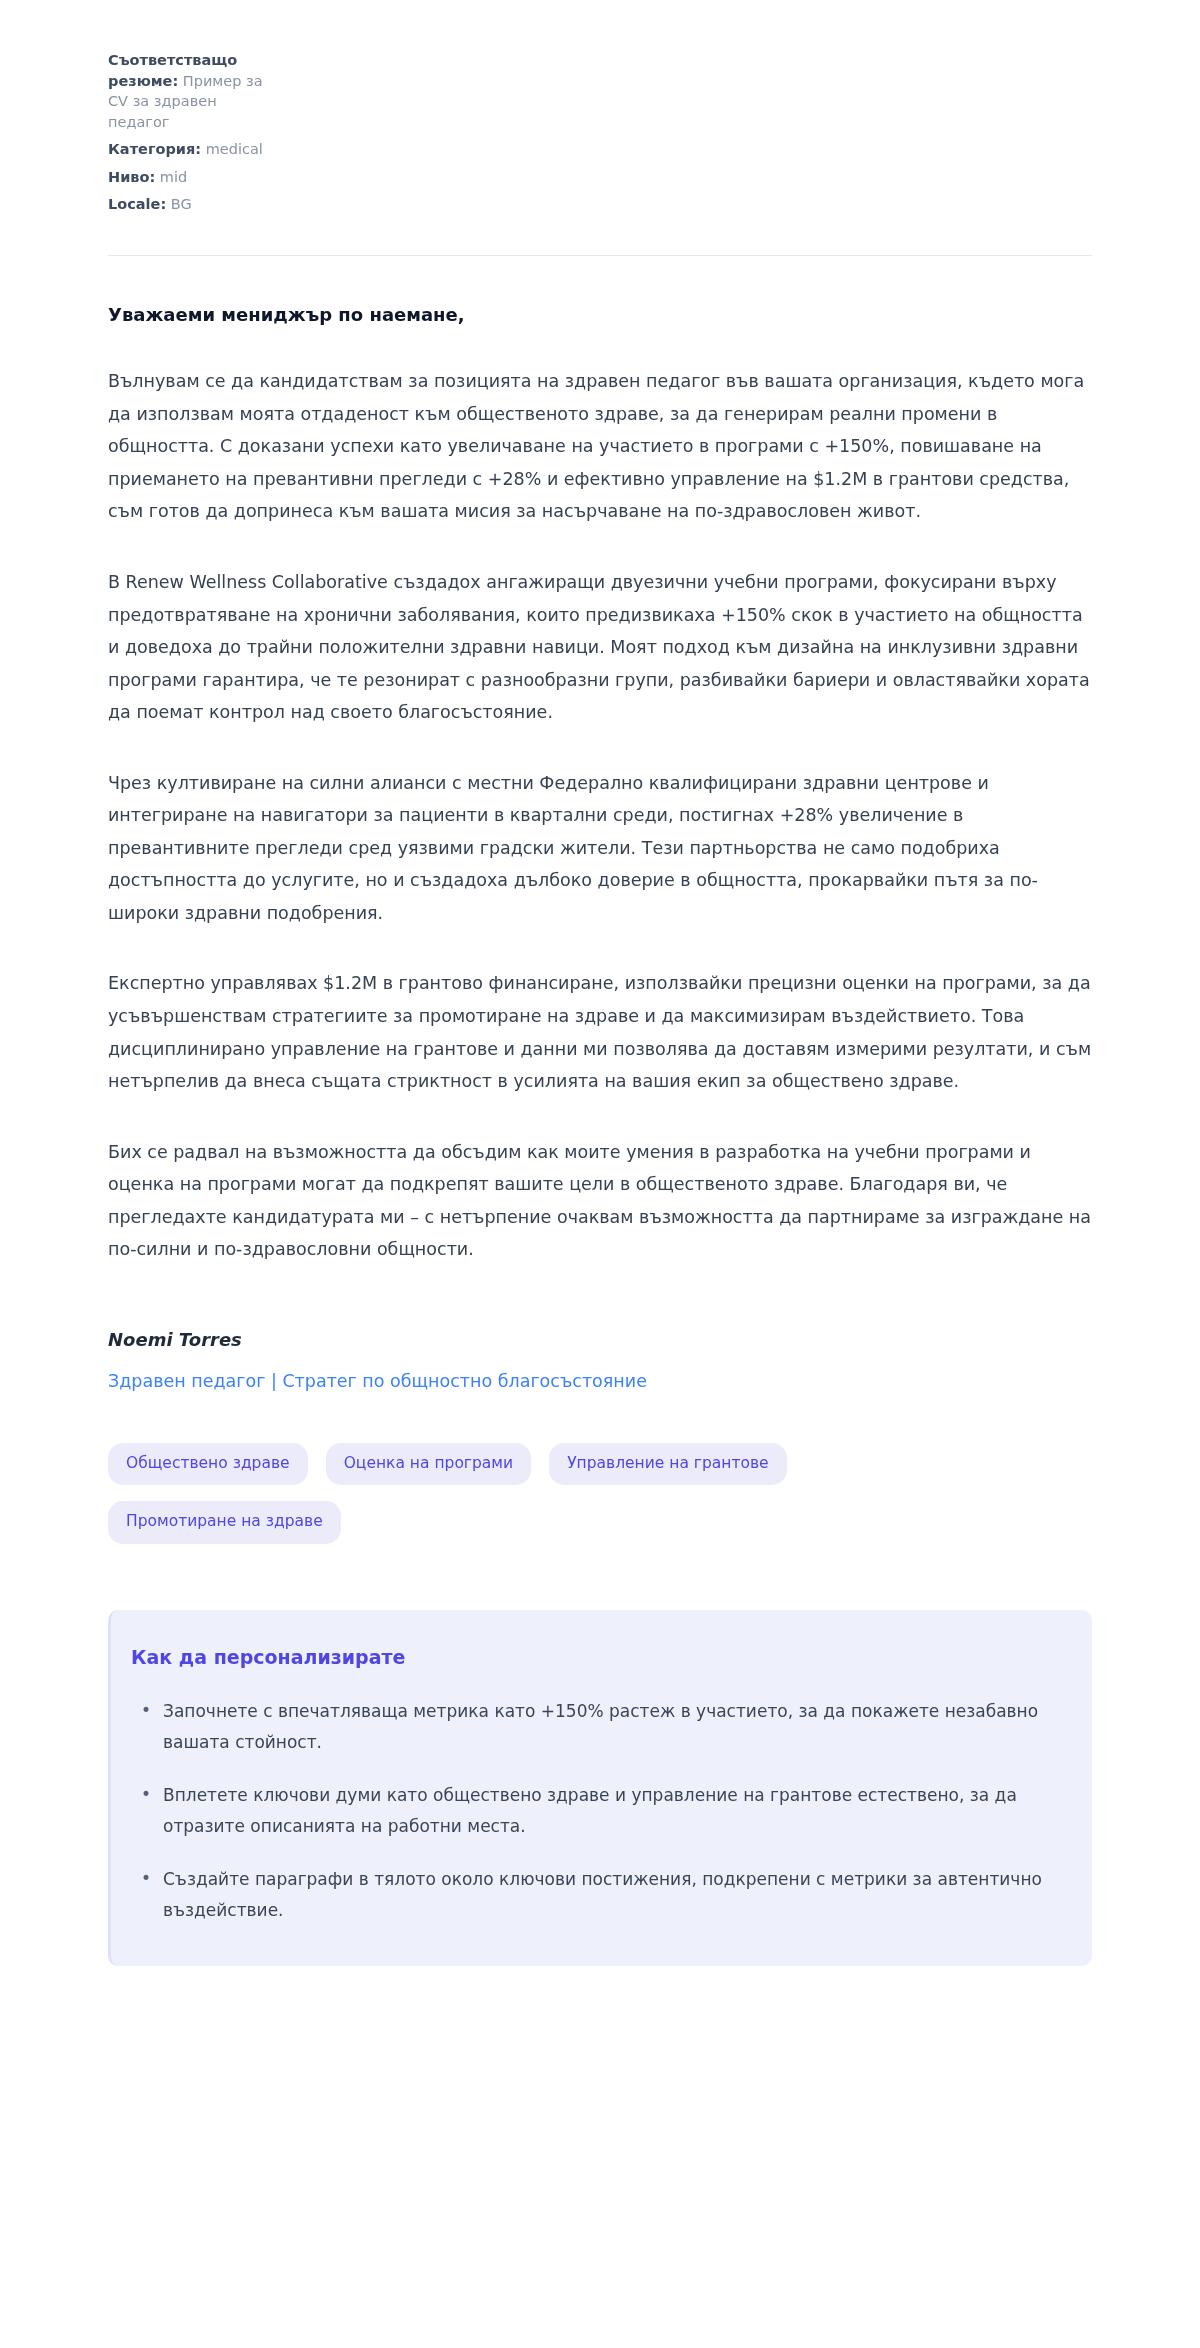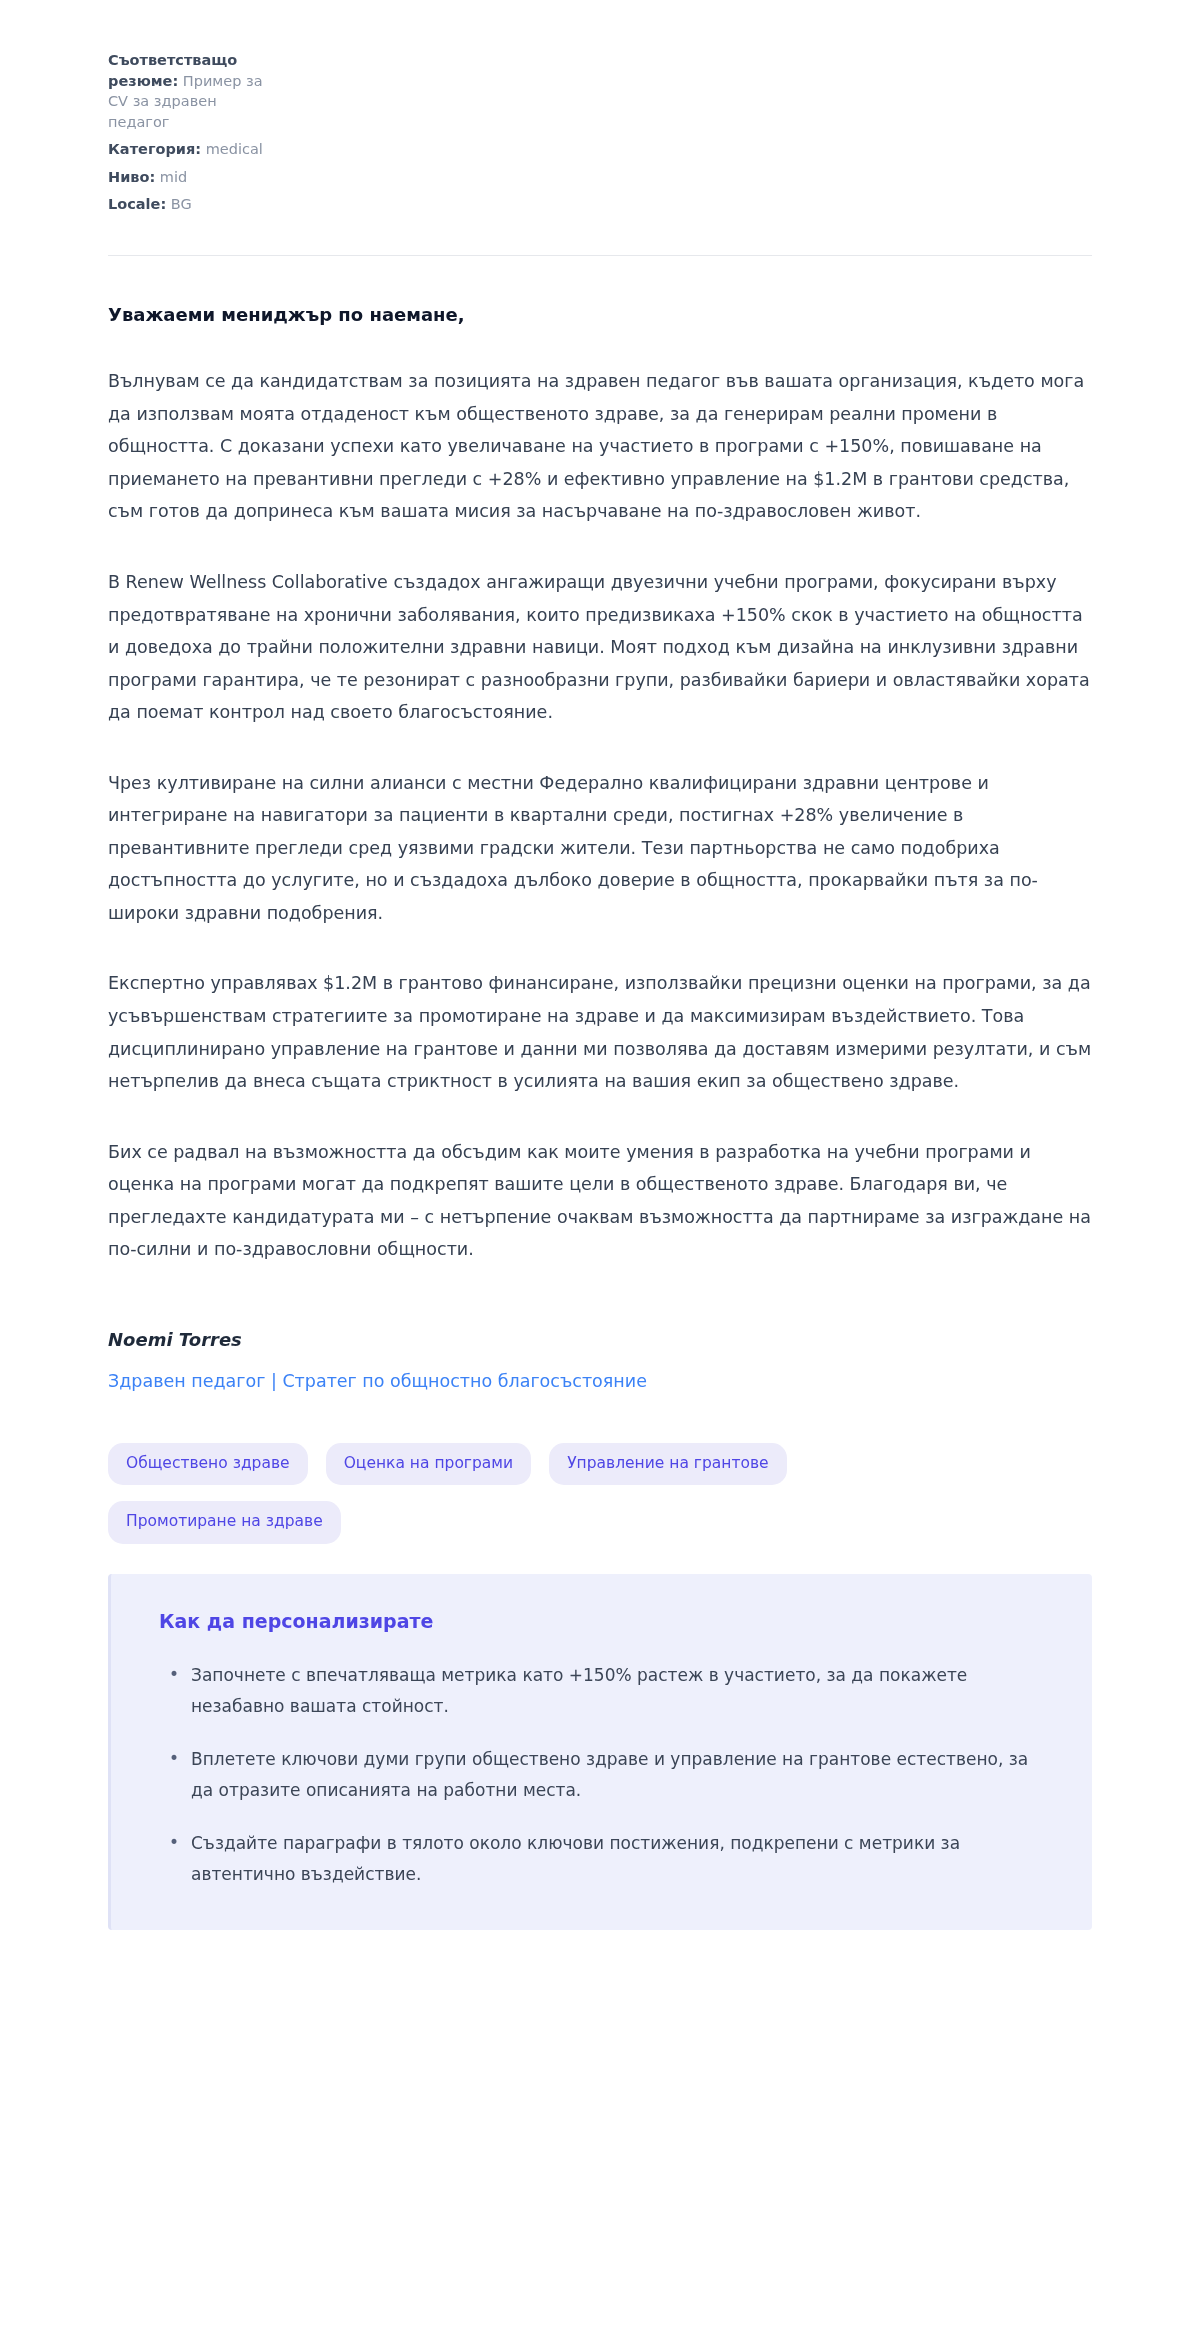--- a/index.html
+++ b/index.html
@@ -120,25 +120,25 @@
     color: #4f46e5;
     font-size: 15.5px;
     line-height: 1;
     padding: 13px 18px 14px 18px;
     border-radius: 15px;
     white-space: nowrap;
   }
 
   
   .callout {
-    margin-top: 30px;
+    margin-top: 66px;
     background: #eef0fc;
     border-left: 3px solid #dfe2f6;
-    padding: 34px 40px 40px 48px;
-    border-radius: 4px;
+    padding: 34px 40px 40px 20px;
+    border-radius: 10px;
   }
   .callout-title {
     margin: 0 0 26px 0;
     font-size: 19px;
     font-weight: 700;
     color: #4f46e5;
     line-height: 1.4;
   }
   .callout-list {
     margin: 0;
@@ -215,20 +215,20 @@
         <span class="tag">Обществено здраве</span>
         <span class="tag">Оценка на програми</span>
         <span class="tag">Управление на грантове</span>
         <span class="tag">Промотиране на здраве</span>
       </div>
 
     <section class="callout">
       <h2 class="callout-title">Как да персонализирате</h2>
       <ul class="callout-list" id="callout-host">
           <li>Започнете с впечатляваща метрика като +150% растеж в участието, за да покажете незабавно вашата стойност.</li>
-          <li>Вплетете ключови думи групи обществено здраве и управление на грантове естествено, за да отразите описанията на работни места.</li>
+          <li>Вплетете ключови думи като обществено здраве и управление на грантове естествено, за да отразите описанията на работни места.</li>
           <li>Създайте параграфи в тялото около ключови постижения, подкрепени с метрики за автентично въздействие.</li>
         </ul>
     </section>
 
   </main>
 
 </div>
 
 </body></html>

